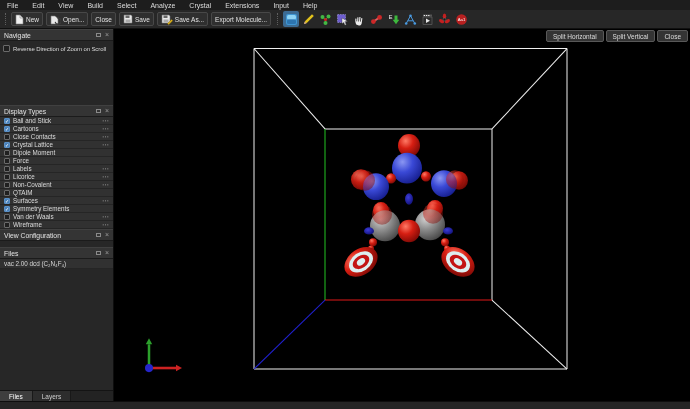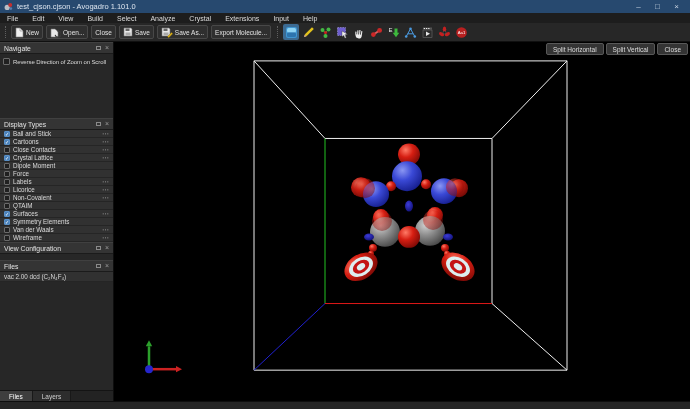--- a/index.html
+++ b/index.html
@@ -67,33 +67,20 @@
   svg.scene { position:absolute; inset:0; width:100%; height:100%; display:block; }
 
   
   .statusbar { height:8px; flex:none; background:#252525; border-top:1px solid #0e0e0e; }
 </style>
 </head>
 <body>
 
 <div class="window">
 
-  <div class="titlebar">
-    <svg width="9" height="9" viewBox="0 0 9 9">
-      <circle cx="3.2" cy="5.4" r="2.6" fill="#b8bec6"></circle>
-      <circle cx="6.2" cy="3" r="2" fill="#c43030"></circle>
-      <circle cx="6.8" cy="6.6" r="1.4" fill="#5a7fae"></circle>
-    </svg>
-    <span class="title">test_cjson.cjson - Avogadro 1.101.0</span>
-    <span class="win-controls" id="win-controls">
-        <span class="win-btn">–</span>
-        <span class="win-btn">□</span>
-        <span class="win-btn">×</span>
-      </span>
-  </div>
 
   <div class="menubar" id="menubar">
       <div class="menu-item">File</div>
       <div class="menu-item">Edit</div>
       <div class="menu-item">View</div>
       <div class="menu-item">Build</div>
       <div class="menu-item">Select</div>
       <div class="menu-item">Analyze</div>
       <div class="menu-item">Crystal</div>
       <div class="menu-item">Extensions</div>

